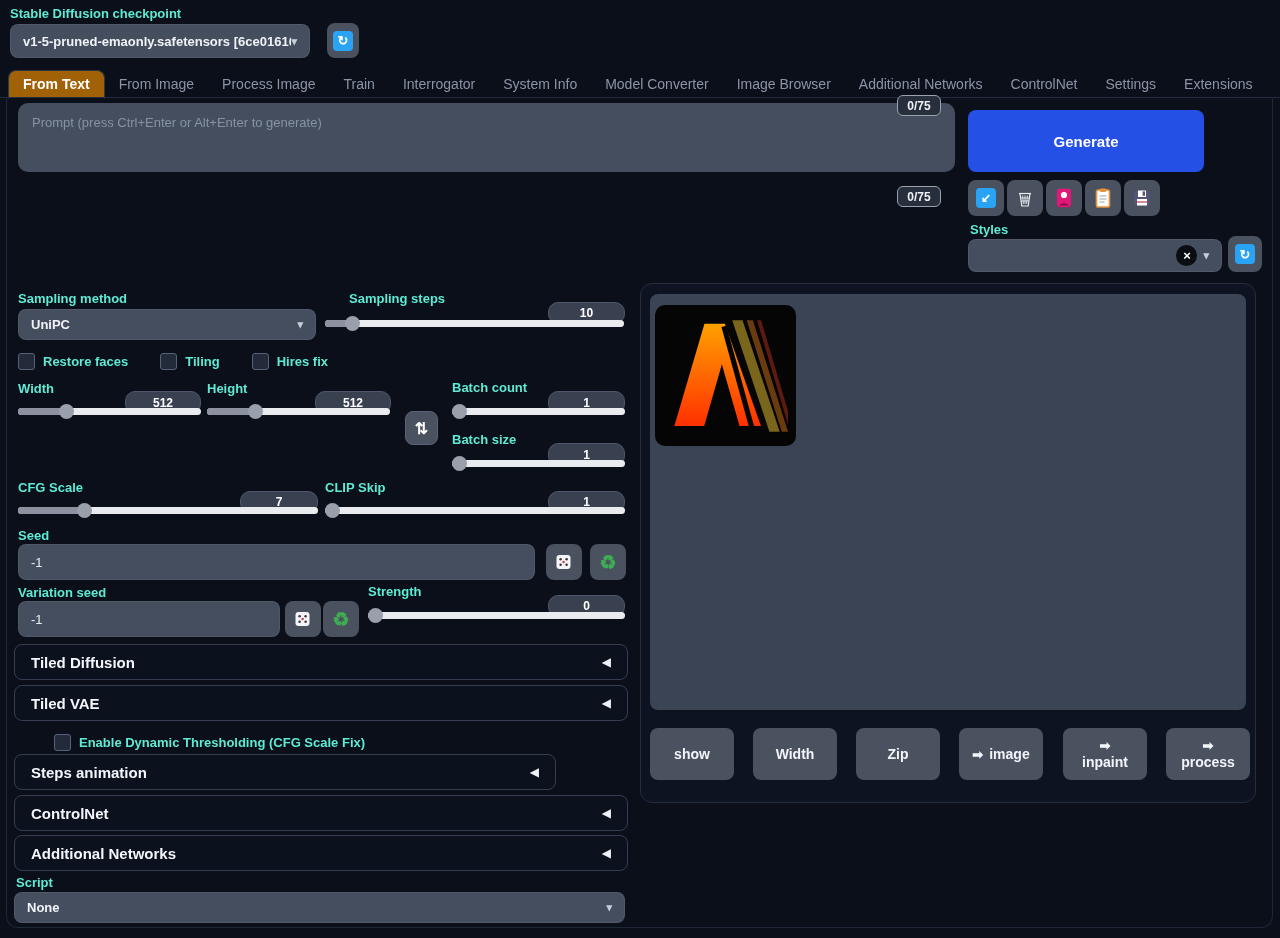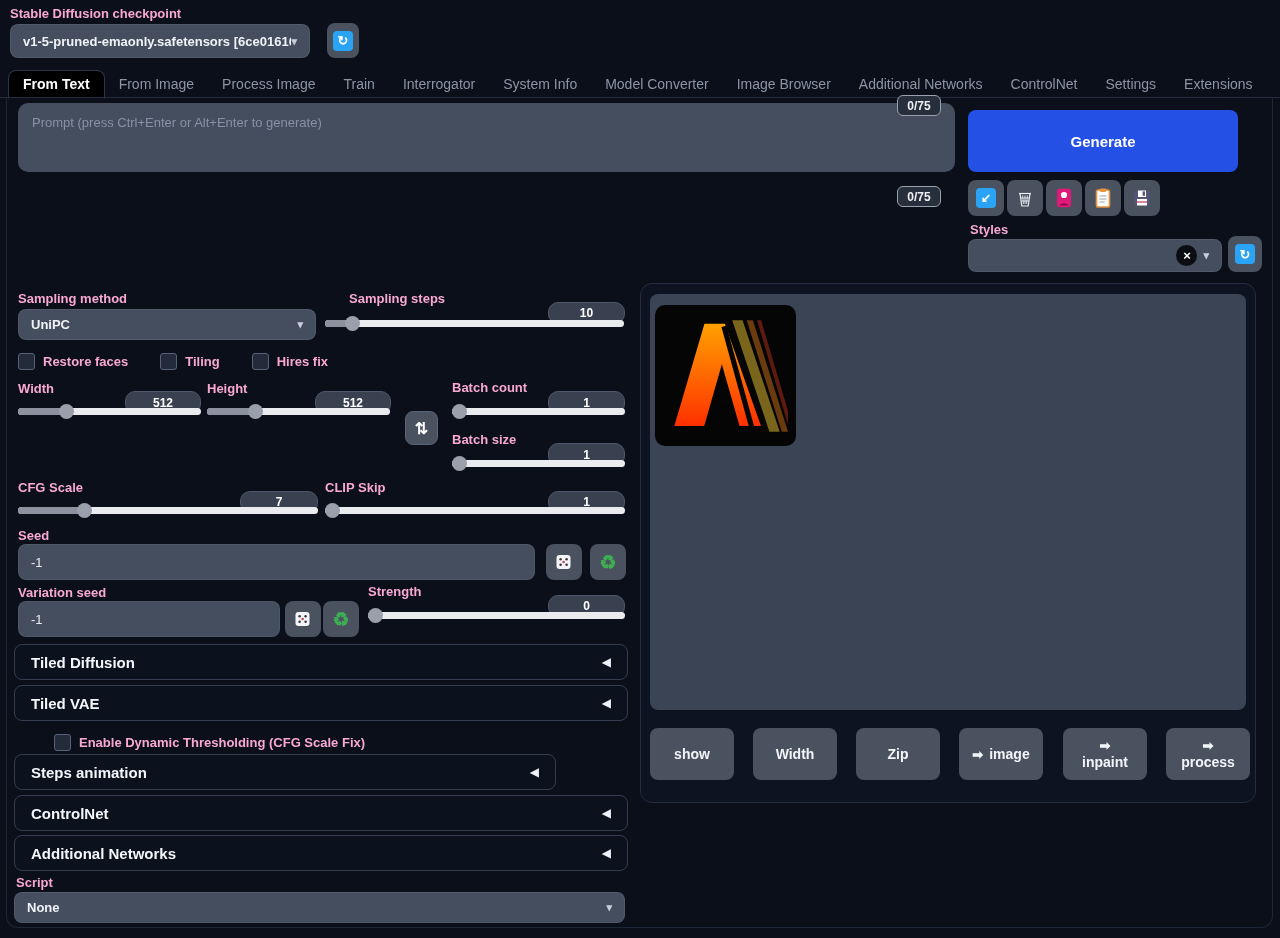--- a/index.html
+++ b/index.html
@@ -1,40 +1,40 @@
 <!DOCTYPE html>
 <html><head>
 <meta charset="utf-8">
 <style>
   html,body{margin:0;padding:0;background:#0b0f19;}
   #app{position:relative;width:1280px;height:938px;overflow:hidden;
        font-family:"Liberation Sans",sans-serif;color:#eef1f5;background:#0b0f19;}
   .abs{position:absolute;box-sizing:border-box;}
-  .label{font-size:13px;font-weight:600;color:#f9a8d4;white-space:nowrap;}
+  .label{font-size:13px;font-weight:600;color:#5eead4;white-space:nowrap;}
   .dropdown{background:#454e5e;border:1px solid rgba(255,255,255,0.07);border-radius:8px;
             display:flex;align-items:center;padding:0 12px;color:#f0f3f7;font-size:13px;font-weight:600;}
   .dropdown .caret{margin-left:auto;color:#c9cfda;font-size:11px;}
   .valuebox{background:#394150;border:1px solid #4e586a;border-radius:10px;color:#fff;
             font-size:12px;font-weight:600;display:flex;align-items:center;justify-content:center;margin-top:12px;}
   .slider{height:15px;cursor:pointer;}
   .slider .track{position:absolute;left:0;right:0;top:4px;height:7px;background:#e9ebef;border-radius:4px;}
   .slider .fill{position:absolute;left:0;top:4px;height:7px;background:#8b919e;border-radius:4px;}
   .slider .handle{position:absolute;top:0;width:15px;height:15px;border-radius:50%;background:#99a0ab;}
   .checkbox{width:15px;height:15px;border-radius:3px;background:#232a39;border:1px solid #56617a;}
   .iconbtn{background:#4a5260;border-radius:8px;display:flex;align-items:center;justify-content:center;cursor:pointer;}
   .bluechip{width:20px;height:20px;border-radius:4px;background:#2aa3f5;color:#fff;font-size:13px;
             font-weight:700;display:flex;align-items:center;justify-content:center;}
   .accordion{display:flex;align-items:center;justify-content:space-between;padding:0 16px;
              border:1px solid #343e50;border-radius:8px;background:#0c111e;cursor:pointer;}
   .accordion .title{font-size:15px;font-weight:700;color:#f3f6fa;}
   .accordion .tri{color:#eef1f5;font-size:12px;}
   .tabbar{display:flex;align-items:flex-end;}
   .tab{padding:5px 14px 6px;font-size:14px;color:#8b95a7;cursor:pointer;white-space:nowrap;}
   .tab.active{color:#fff;font-weight:700;border:1px solid #2b3648;border-bottom:1px solid #0b0f19;
-              border-radius:8px 8px 0 0;background:#000000;position:relative;top:1px;}
+              border-radius:8px 8px 0 0;background:#a16207;position:relative;top:1px;}
   textarea.prompt{background:#454e5e;border:none;border-radius:10px;color:#e8ecf2;font-size:13px;
                   padding:12px 14px;resize:none;outline:none;font-family:"Liberation Sans",sans-serif;width:100%;height:100%;box-sizing:border-box;}
   textarea.prompt::placeholder{color:#8792a4;}
   .counter{background:#272e3c;border:1px solid #9aa2b0;border-radius:6px;color:#eef1f5;
            font-size:12px;font-weight:600;display:flex;align-items:center;justify-content:center;z-index:5;}
   .genbtn{background:#2450e6;border-radius:8px;color:#fff;font-size:15px;font-weight:700;
           display:flex;align-items:center;justify-content:center;cursor:pointer;}
   .gbtn{background:#4a5260;border-radius:8px;color:#f2f5f9;font-size:14px;font-weight:700;
         display:flex;align-items:center;justify-content:center;gap:6px;cursor:pointer;text-align:center;}
   .gbtn .ic{font-size:13px;}
@@ -74,21 +74,21 @@
   <div class="abs" style="left:0;top:97px;width:1280px;border-top:1px solid #232d3f;"></div>
   <div class="abs" style="left:6px;top:97px;width:1267px;height:831px;border:1px solid #1e2737;border-top:none;border-radius:0 0 12px 12px;"></div>
 
   <div class="abs" style="left:18px;top:103px;width:937px;height:69px;">
     <textarea class="prompt" placeholder="Prompt (press Ctrl+Enter or Alt+Enter to generate)" style=""></textarea>
   </div>
   <div class="abs counter" style="left:897px;top:95px;width:44px;height:21px;">0/75</div>
 
   <div class="abs counter" style="left:897px;top:186px;width:44px;height:21px;">0/75</div>
 
-  <div class="abs genbtn" style="left:968px;top:110px;width:270px;height:62px;">Generate</div>
+  <div class="abs genbtn" style="left:968px;top:110px;width:236px;height:62px;">Generate</div>
 
   <div class="abs" style="left:968px;top:180px;display:flex;gap:3px;">
     <div class="iconbtn" style="width:36px;height:36px;">
       <span class="bluechip" style="font-size:12px;">↙</span>
     </div>
     <div class="iconbtn" style="width:36px;height:36px;">
       <svg width="18" height="19" viewBox="0 0 18 19">
         <path d="M3 4.5 H15" stroke="#e8ecf2" stroke-width="1.2" fill="none"></path>
         <path d="M4 4.5 L5.8 17 H12.2 L14 4.5 Z" stroke="#e8ecf2" stroke-width="1.2" fill="none"></path>
         <path d="M6.6 6.5 L7.4 15 M9 6.5 L9 15 M11.4 6.5 L10.6 15" stroke="#e8ecf2" stroke-width="0.9" fill="none"></path>

